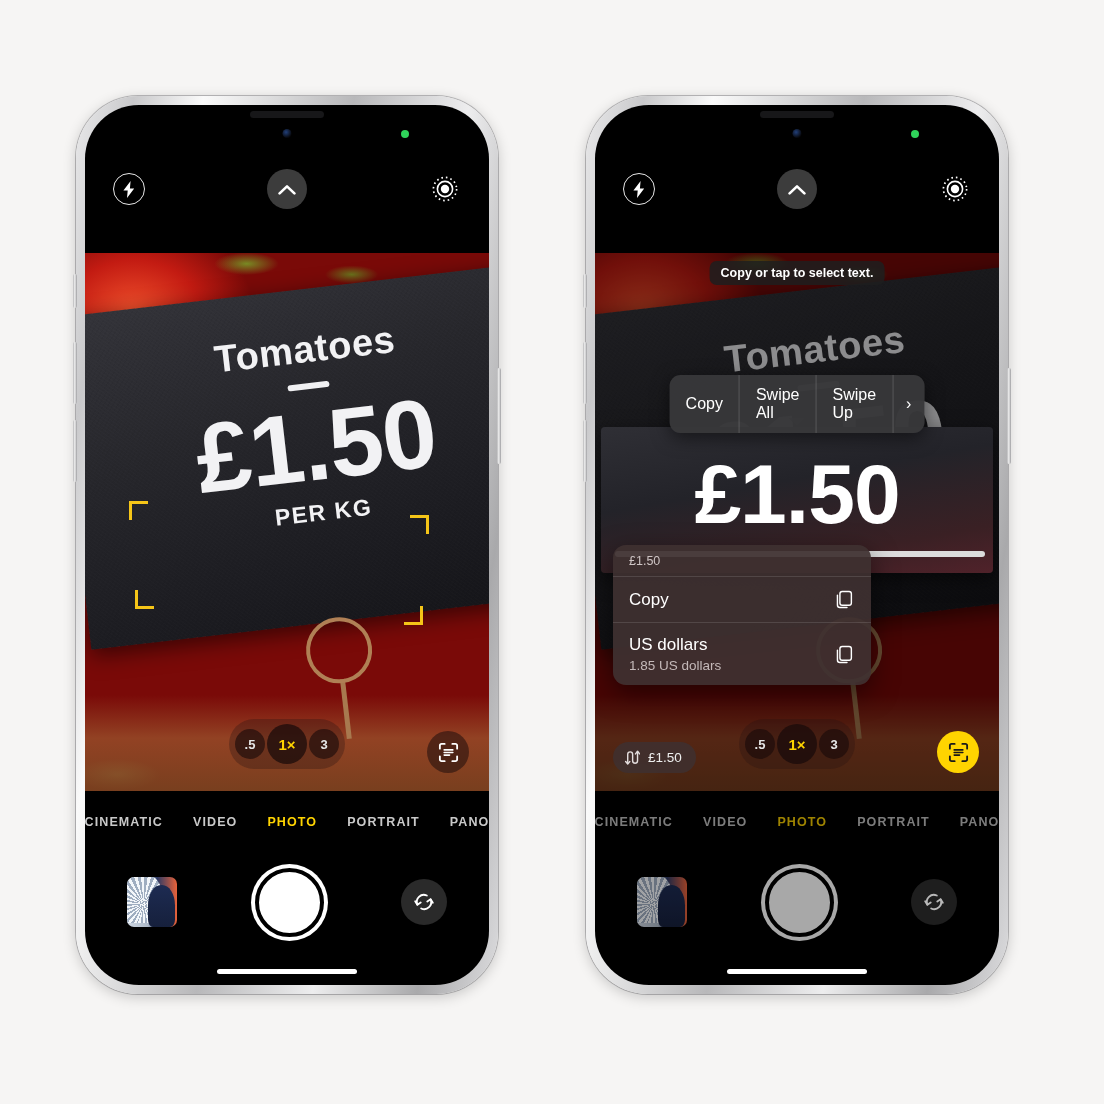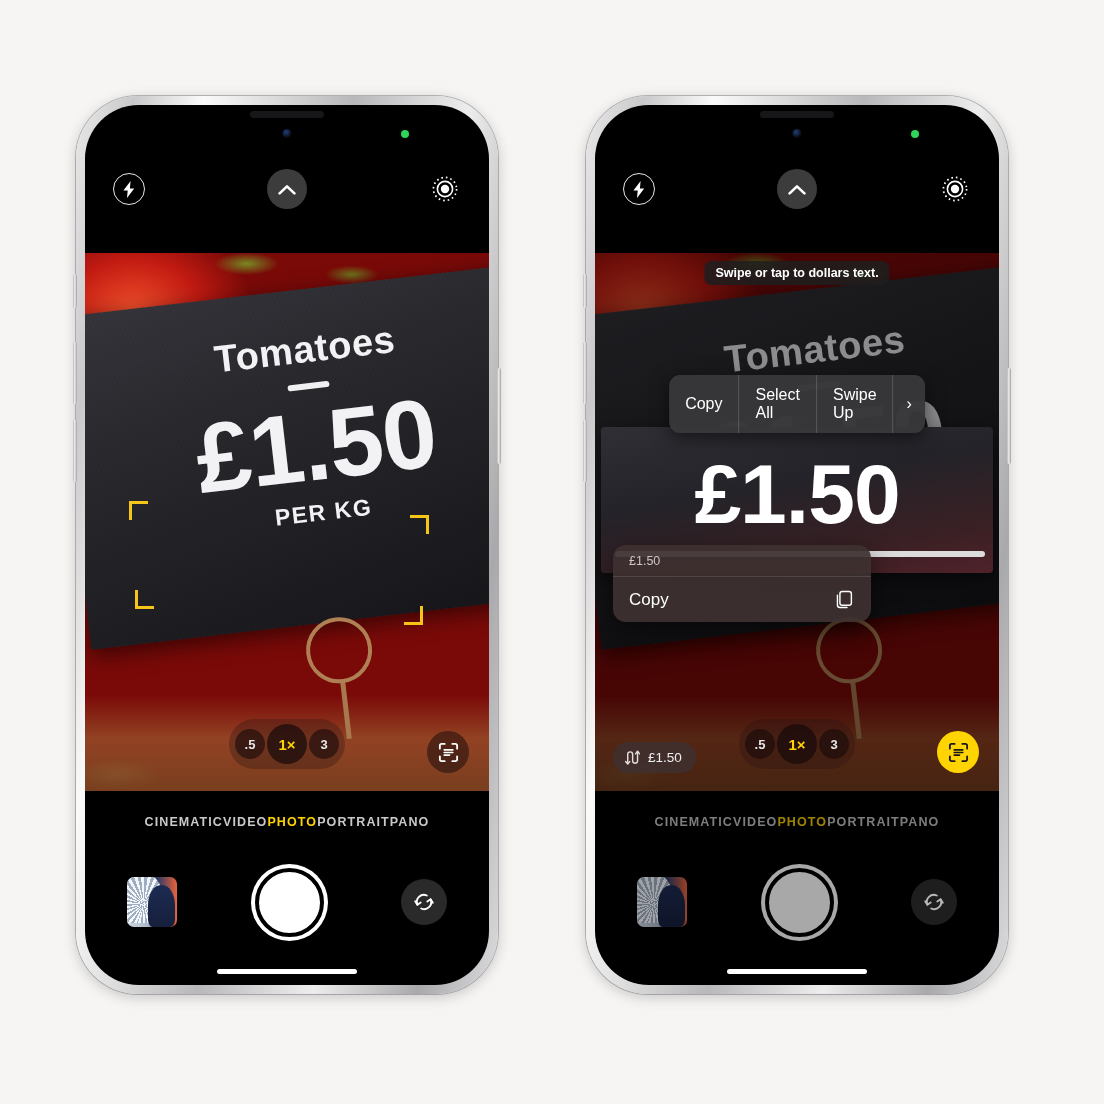--- a/index.html
+++ b/index.html
@@ -146,21 +146,21 @@
     position: absolute; bottom: 18px; right: 20px;
     width: 42px; height: 42px; border-radius: 50%;
     background: rgba(30,12,12,.55);
     display: flex; align-items: center; justify-content: center;
   }
   .scan-btn.on { background: #ffd400; }
 
   
   .modes {
     position: absolute; top: 700px; left: 0; right: 0; height: 34px;
-    display: flex; align-items: center; justify-content: center;  text-decoration: underline;
+    display: flex; align-items: center; justify-content: center; gap: 30px; text-decoration: underline;
   }
   .mode {
     font-size: 12.5px; font-weight: 700; letter-spacing: 1.1px; color: #c9c9c9;
   }
   .mode.active { color: #ffd400; }
 
   
   .shutter-row {
     position: absolute; top: 742px; left: 0; right: 0; height: 110px;
     display: flex; align-items: center; justify-content: space-between;
@@ -414,25 +414,25 @@
           <span>
             <svg width="17" height="17" viewBox="0 0 18 18">
               <path d="M5 15.5V5.6a2.6 2.6 0 0 1 5.2 0v6.8a2.6 2.6 0 0 0 5.2 0V2.6" stroke="#e4dede" stroke-width="1.5" fill="none"></path>
               <path d="M2.8 13.2 5 15.8l2.2-2.6M13.2 5.2l2.2-2.8 2.2 2.8" stroke="#e4dede" stroke-width="1.5" fill="none" stroke-linecap="round" stroke-linejoin="round"></path>
             </svg>
           </span>
           <span>£1.50</span>
         </div>
       </div>
 
-      <div class="tooltip">Swipe or tap to dollars text.</div>
+      <div class="tooltip">Copy or tap to select text.</div>
 
       <div class="ctx-menu">
         <div class="ctx-item">Copy</div>
-        <div class="ctx-item">Select All</div>
+        <div class="ctx-item">Swipe All</div>
         <div class="ctx-item">Swipe Up</div>
         <div class="ctx-item">›</div>
       </div>
       <div class="ctx-tail"></div>
 
       <div class="loupe">
         <div class="loupe-price">£1.50</div>
         <div class="loupe-underline"></div>
       </div>
 
@@ -442,20 +442,32 @@
           <div>
             <div class="cp-title">Copy</div>
           </div>
           <span>
             <svg width="21" height="21" viewBox="0 0 22 22">
               <rect x="6.2" y="2.6" width="12" height="14.4" rx="2.4" stroke="#fff" stroke-width="1.5" fill="none"></rect>
               <path d="M13.6 19.4H6.2A2.6 2.6 0 0 1 3.6 16.8V6.4" stroke="#fff" stroke-width="1.5" fill="none" stroke-linecap="round"></path>
             </svg>
           </span>
         </div>
+        <div class="cp-row">
+          <div>
+            <div class="cp-title">US dollars</div>
+            <div class="cp-sub">1.85 US dollars</div>
+          </div>
+          <span>
+            <svg width="21" height="21" viewBox="0 0 22 22">
+              <rect x="6.2" y="2.6" width="12" height="14.4" rx="2.4" stroke="#fff" stroke-width="1.5" fill="none"></rect>
+              <path d="M13.6 19.4H6.2A2.6 2.6 0 0 1 3.6 16.8V6.4" stroke="#fff" stroke-width="1.5" fill="none" stroke-linecap="round"></path>
+            </svg>
+          </span>
+        </div>
       </div>
 
       <div class="modes" style="opacity:.62">
         <div class="mode">CINEMATIC</div>
         <div class="mode">VIDEO</div>
         <div class="mode active">PHOTO</div>
         <div class="mode">PORTRAIT</div>
         <div class="mode">PANO</div>
       </div>
 

